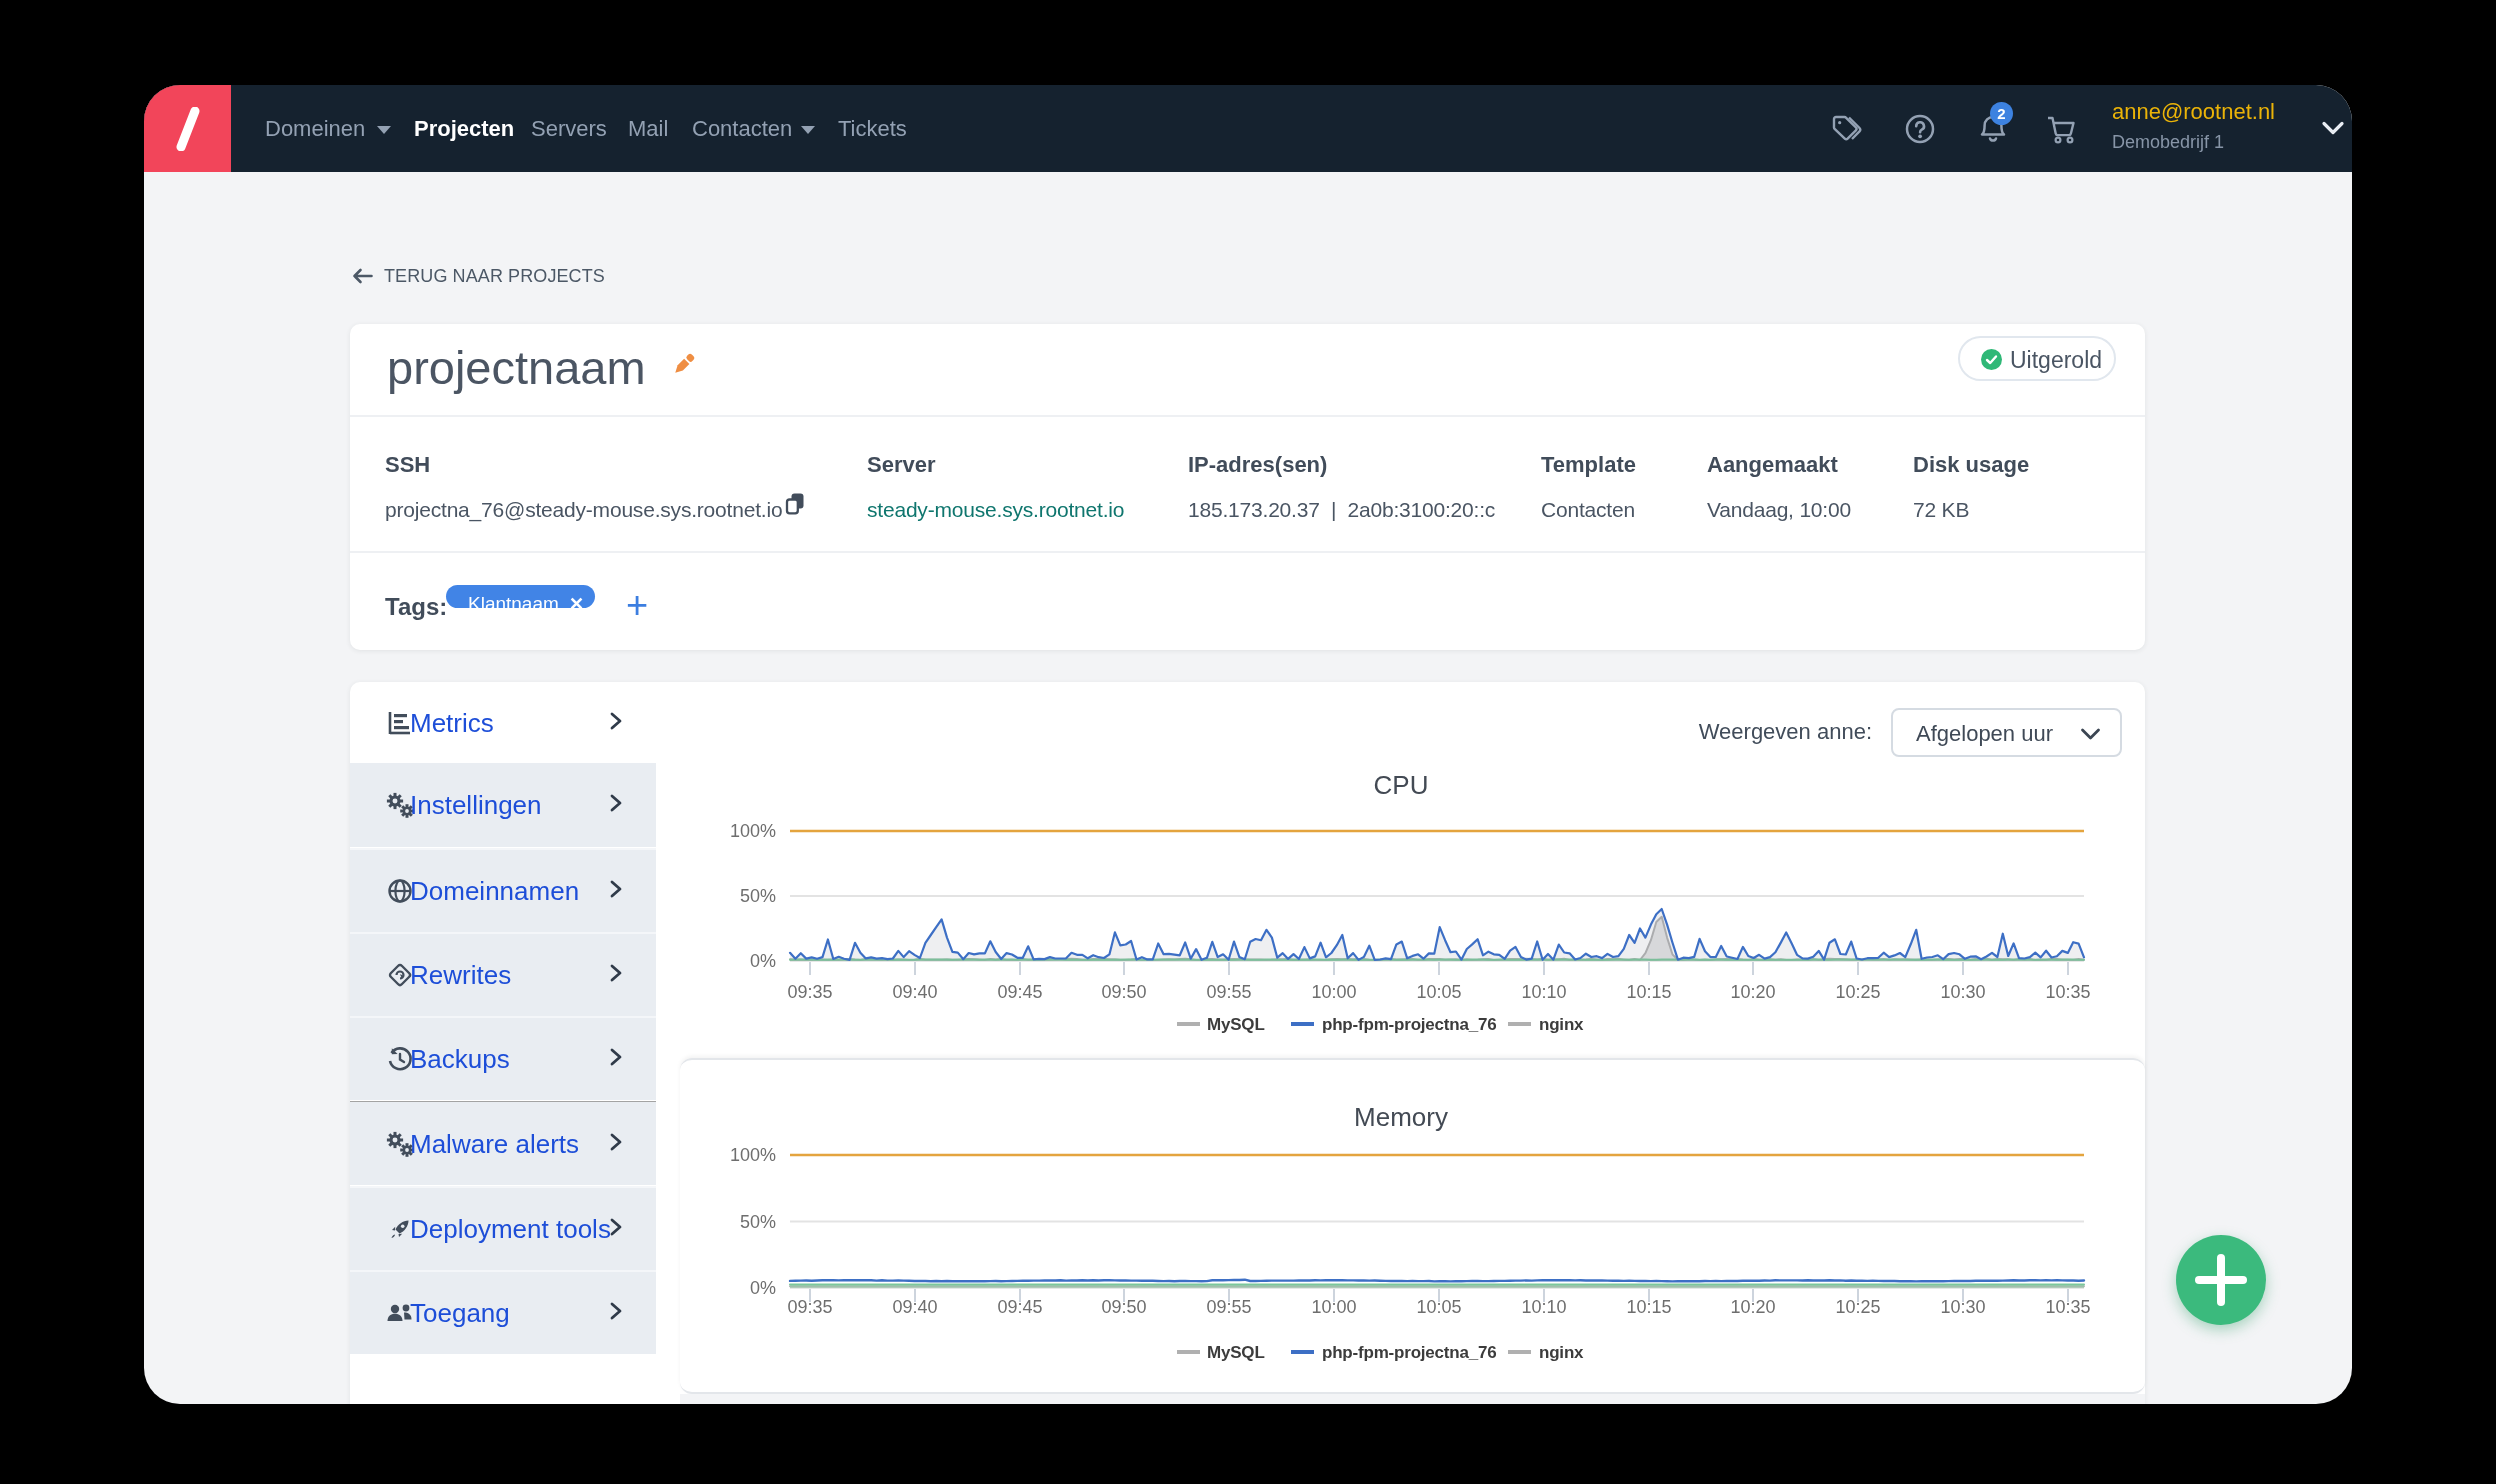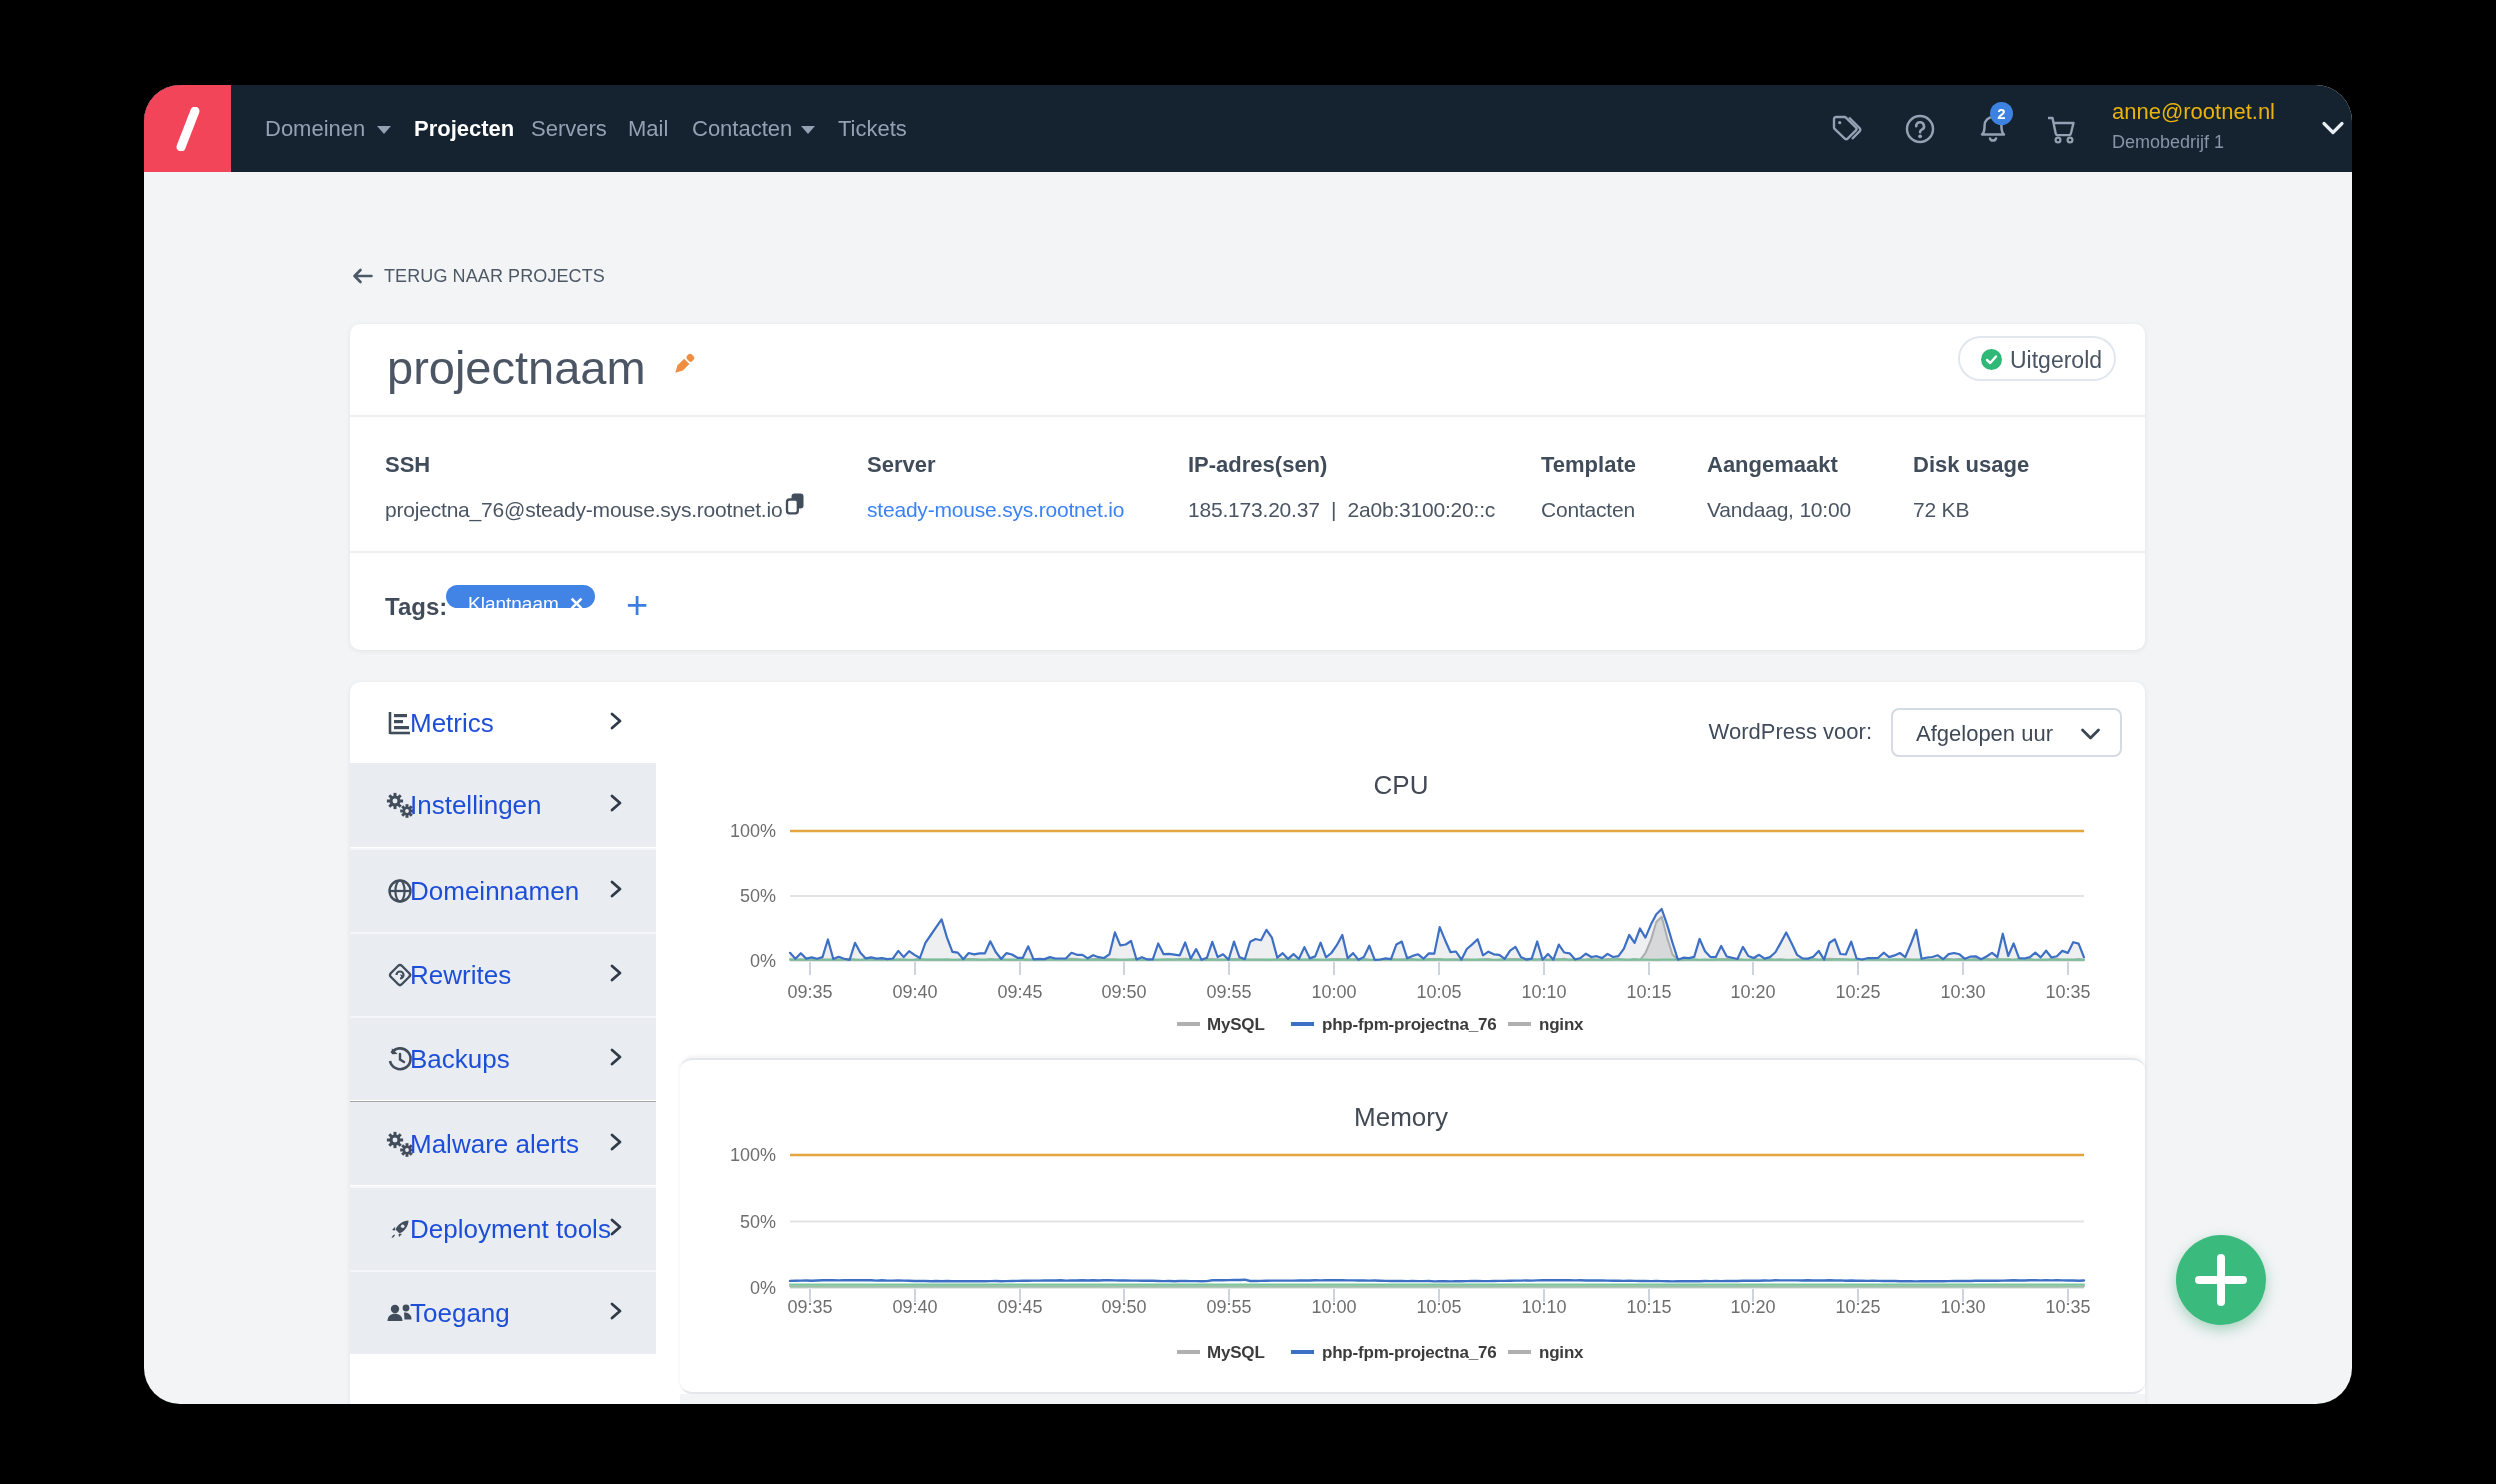--- a/index.html
+++ b/index.html
@@ -20,21 +20,21 @@
 .back .txt { position:absolute; left:32px; top:0; white-space:nowrap; }
 .card1 { position:absolute; left:206px; top:239px; width:1795px; height:326px; background:#fff; border-radius:10px; box-shadow:0 1px 5px rgba(40,50,60,0.09); }
 .title { position:absolute; left:37px; top:16px; font-size:47px; color:#4b5563; }
 .pencil { position:absolute; left:320px; top:27px; }
 .pill { position:absolute; left:1608px; top:12px; width:158px; height:45px; border:2px solid #e1e7ee; border-radius:23px; background:#fff; }
 .pill svg { position:absolute; left:21px; top:11px; }
 .pill span { position:absolute; left:50px; top:9px; font-size:23px; color:#4a5563; }
 .hline { position:absolute; left:0; width:100%; height:2px; background:#eef0f3; }
 .flab { position:absolute; top:128px; font-size:22px; font-weight:bold; color:#414c5a; white-space:nowrap; }
 .fval { position:absolute; top:174px; font-size:21px; letter-spacing:-0.2px; color:#4a5563; white-space:nowrap; }
-.link { color:#3b82f6; }
+.link { color:#0f766e; }
 .copyic { position:absolute; left:434px; top:168px; }
 .tlab { position:absolute; left:35px; top:269px; font-size:24px; font-weight:bold; color:#414c5a; }
 .tagpill { position:absolute; left:96px; top:261px; width:149px; height:23px; border-radius:20px; background:#4184e6; }
 .tagpill .tx { position:absolute; left:22px; top:8px; font-size:19px; color:#fff; }
 .tagpill .x { position:absolute; left:123px; top:8px; font-size:18px; font-weight:bold; color:#fff; }
 .plus { position:absolute; left:276px; top:260px; font-size:38px; font-weight:300; color:#3c7ee0; }
 .card2 { position:absolute; left:206px; top:597px; width:1795px; height:760px; background:#fff; border-radius:10px 10px 0 0; box-shadow:0 1px 5px rgba(40,50,60,0.09); }
 .mrow { position:absolute; left:0; width:306px; }
 .mrow.gray { background:#e9edf2; }
 .mico { position:absolute; left:34px; top:50%; transform:translateY(-50%); width:32px; text-align:center; }
@@ -261,21 +261,21 @@
             <circle cx="10" cy="9" r="4.2" fill="#424d5b"></circle>
             <path d="M2.5 21 C2.5 15.8 6 13.8 10 13.8 C14 13.8 17.5 15.8 17.5 21 Z" fill="#424d5b"></path>
             <circle cx="21" cy="8" r="3.4" fill="#424d5b"></circle>
             <path d="M19 12.6 C22.5 12.5 26.5 14 26.5 19.5 L19.5 19.5" fill="#424d5b"></path>
           </svg></span>
         <span class="mlab">Toegang</span>
         <span class="mchev"><svg width="16" height="26" viewBox="0 0 16 26">
             <path d="M4 6 L12 13 L4 20" fill="none" stroke="#303b4a" stroke-width="2.8" stroke-linecap="round" stroke-linejoin="round"></path>
           </svg></span>
       </div>
-    <div class="wlab">WordPress voor:</div>
+    <div class="wlab">Weergeven anne:</div>
     <div class="select">
         <span class="sx">Afgelopen uur</span>
         <svg width="23" height="15" viewBox="0 0 23 15">
           <path d="M3.5 3 L11.5 11 L19.5 3" fill="none" stroke="#3b4552" stroke-width="2.8" stroke-linecap="round" stroke-linejoin="round"></path>
         </svg>
       </div>
     <svg class="chartsvg" width="1489" height="722" viewBox="0 0 1489 722">
 <style>.ax{font:18px "Liberation Sans",sans-serif;fill:#6e6e6e;}.lg{font:bold 17px "Liberation Sans",sans-serif;fill:#3c3c3c;letter-spacing:-0.2px}</style>
 <g transform="translate(-306,0)">
 <text x="1051" y="112" text-anchor="middle" style="font:26px &quot;Liberation Sans&quot;,sans-serif;fill:#434a54">CPU</text>

